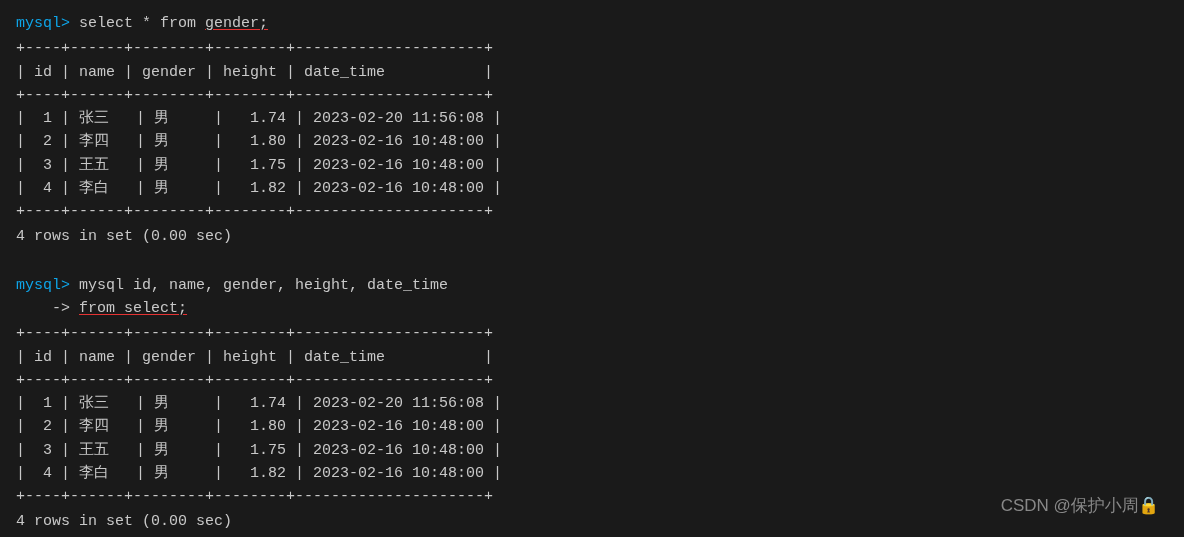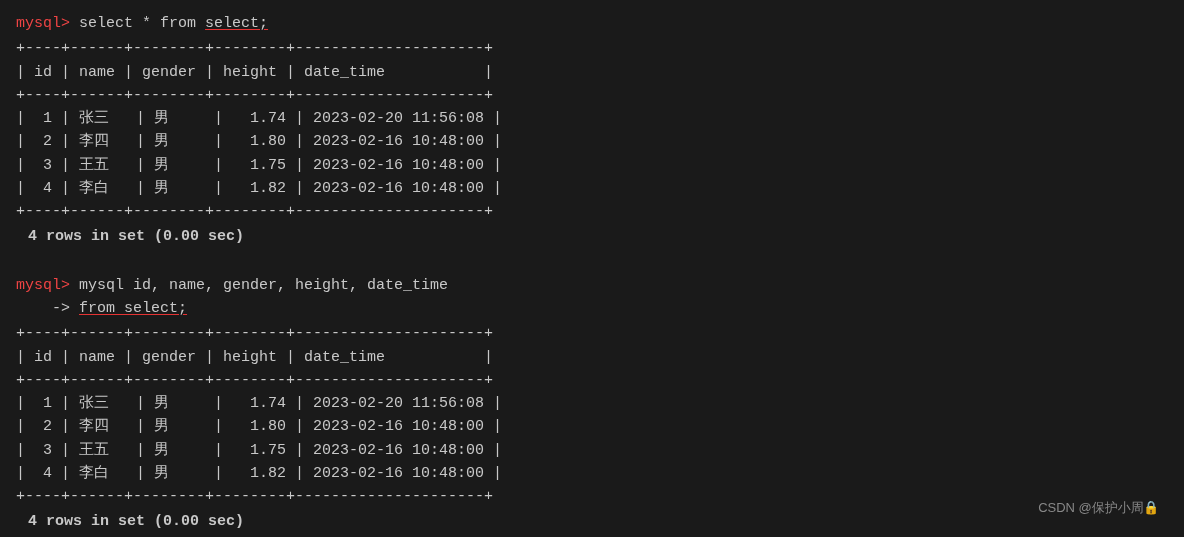--- a/index.html
+++ b/index.html
@@ -26,21 +26,21 @@
     }
 
     .line {
       display: flex;
       align-items: baseline;
       line-height: 1.55;
       white-space: pre;
     }
 
     .prompt {
-      color: #ef4444;
+      color: #0ea5e9;
     }
 
     .prompt-arrow {
       color: #c8c8c8;
     }
 
     .cmd-text {
       color: #c8c8c8;
     }
 
@@ -59,45 +59,44 @@
       line-height: 1.55;
       white-space: pre;
       color: #c8c8c8;
     }
 
     .result-line {
       display: block;
       line-height: 1.55;
       white-space: pre;
       color: #c8c8c8;
-      margin: 2px 12px;
-      font-weight: bold;
+      margin: 2px 0;
     }
 
     .empty-line {
       display: block;
       height: 1.55em;
     }
 
     .watermark {
       position: absolute;
       bottom: 8px;
       right: 8px;
       color: #888;
-      font-size: 13px;
+      font-size: 17px;
       font-family: Arial, sans-serif;
     }
   </style>
 </head>
 <body>
 
 <div class="terminal">
 
   <div class="line">
-    <span class="prompt">mysql&gt; </span><span class="cmd-text">select * from <span class="underline-red">select;</span></span>
+    <span class="prompt">mysql&gt; </span><span class="cmd-text">select * from <span class="underline-red">gender;</span></span>
   </div>
 
   <div class="table-wrapper">
     <span class="table-line">+----+------+--------+--------+---------------------+</span>
     <span class="table-line">| id | name | gender | height | date_time           |</span>
     <span class="table-line">+----+------+--------+--------+---------------------+</span>
     <span class="table-line">|  1 | 张三   | 男     |   1.74 | 2023-02-20 11:56:08 |</span>
     <span class="table-line">|  2 | 李四   | 男     |   1.80 | 2023-02-16 10:48:00 |</span>
     <span class="table-line">|  3 | 王五   | 男     |   1.75 | 2023-02-16 10:48:00 |</span>
     <span class="table-line">|  4 | 李白   | 男     |   1.82 | 2023-02-16 10:48:00 |</span>

